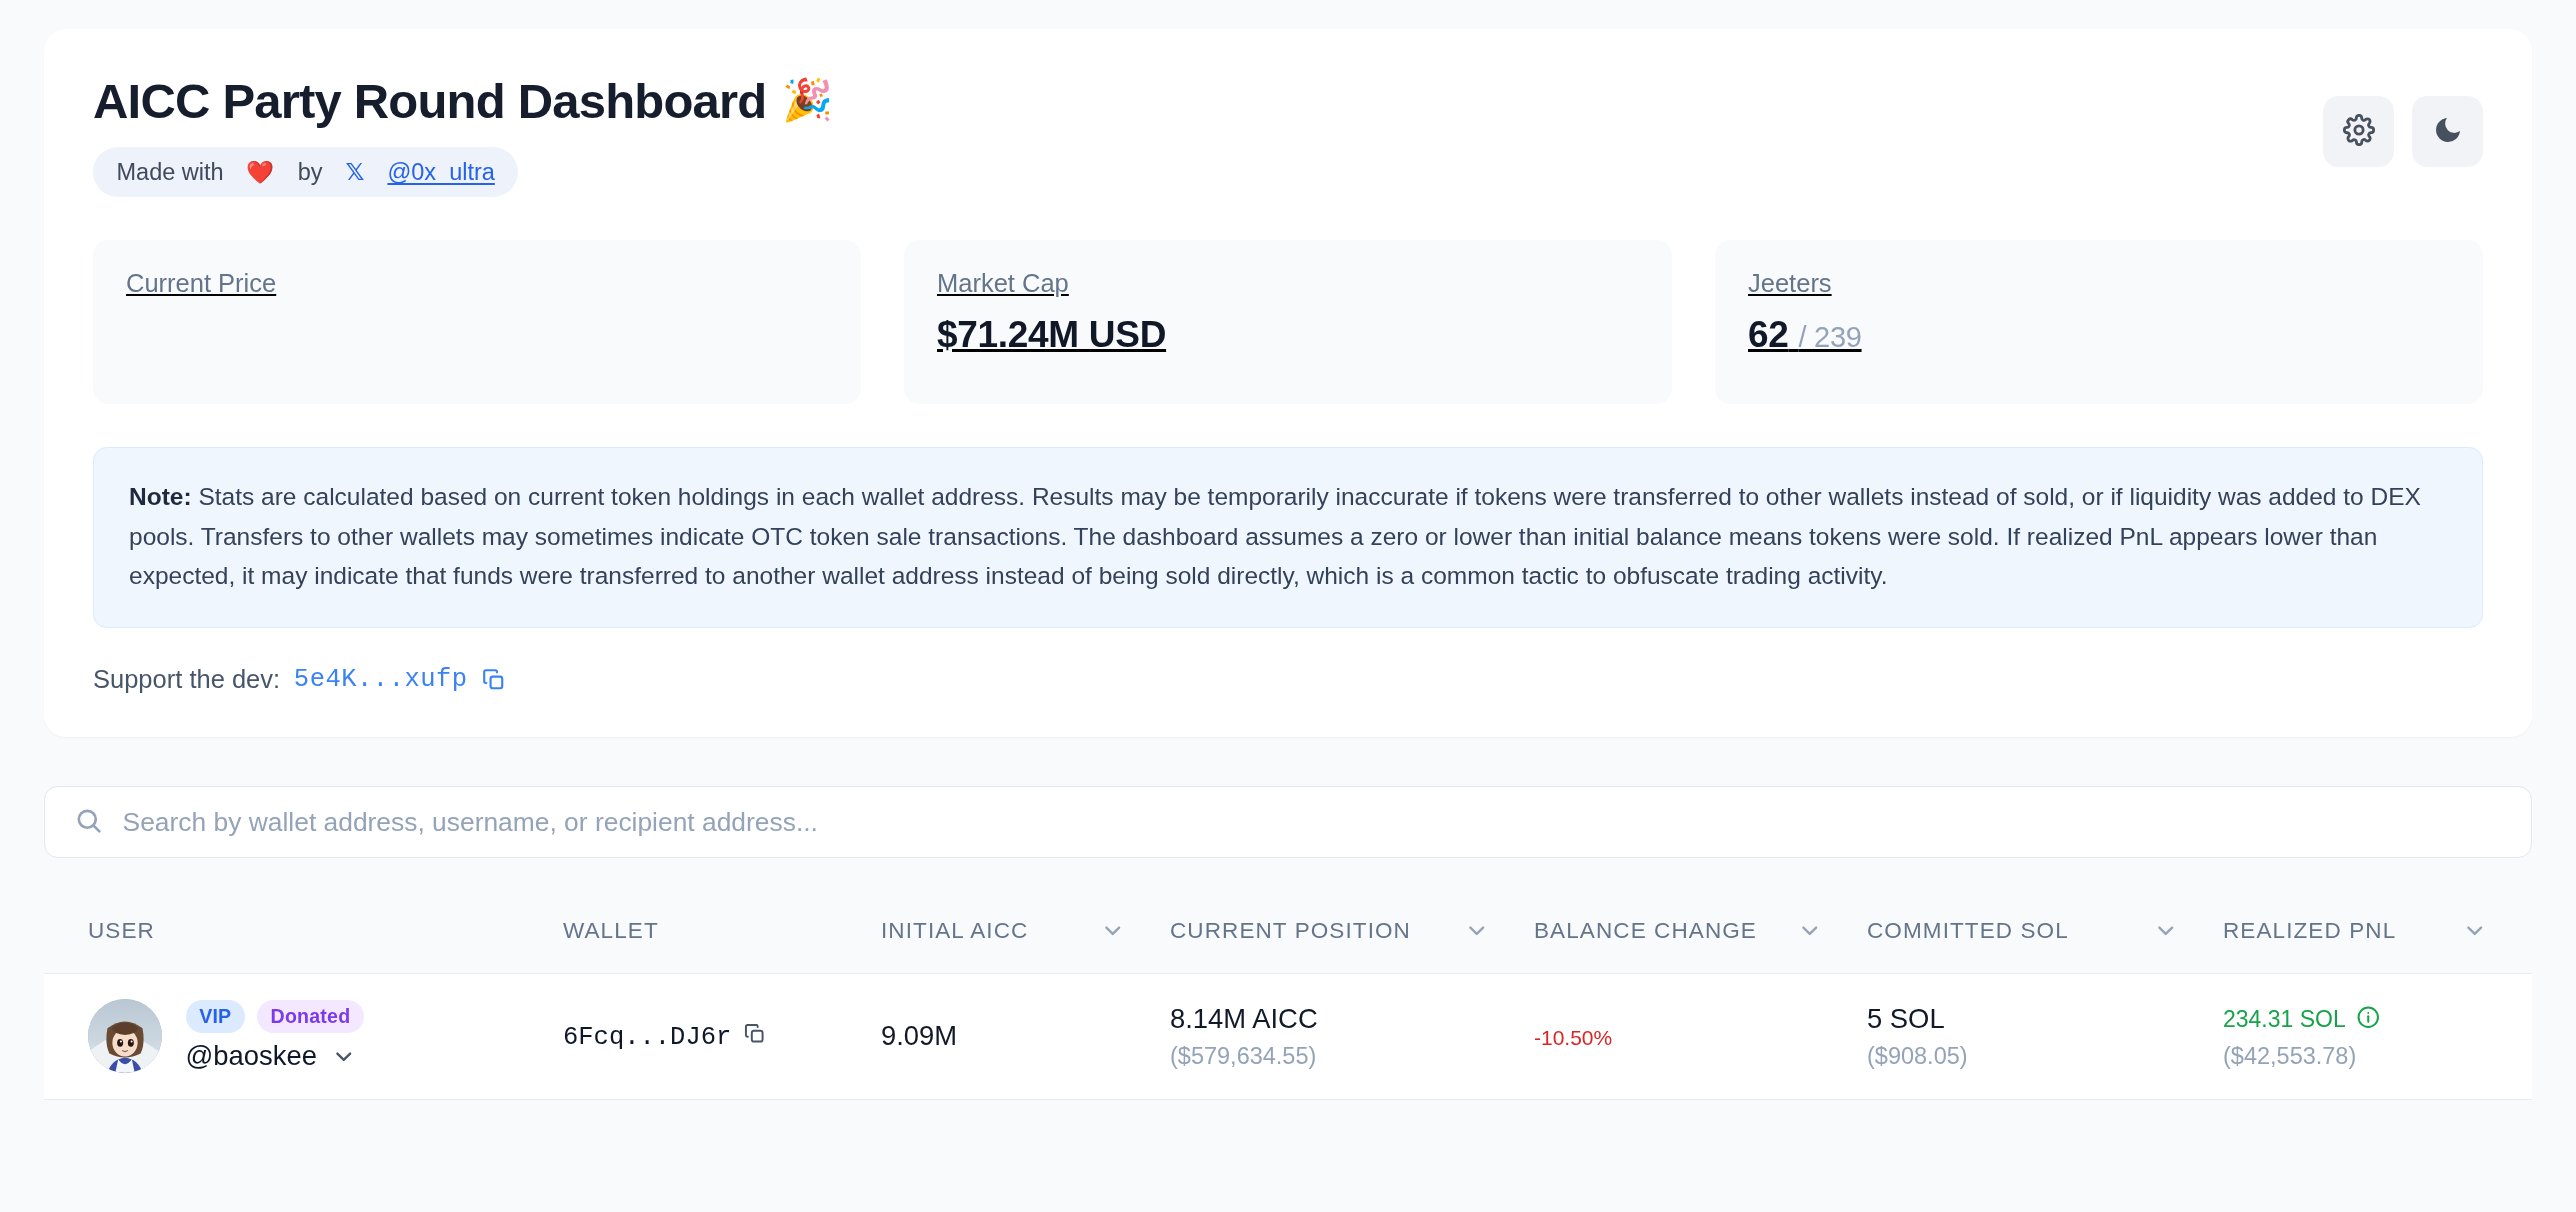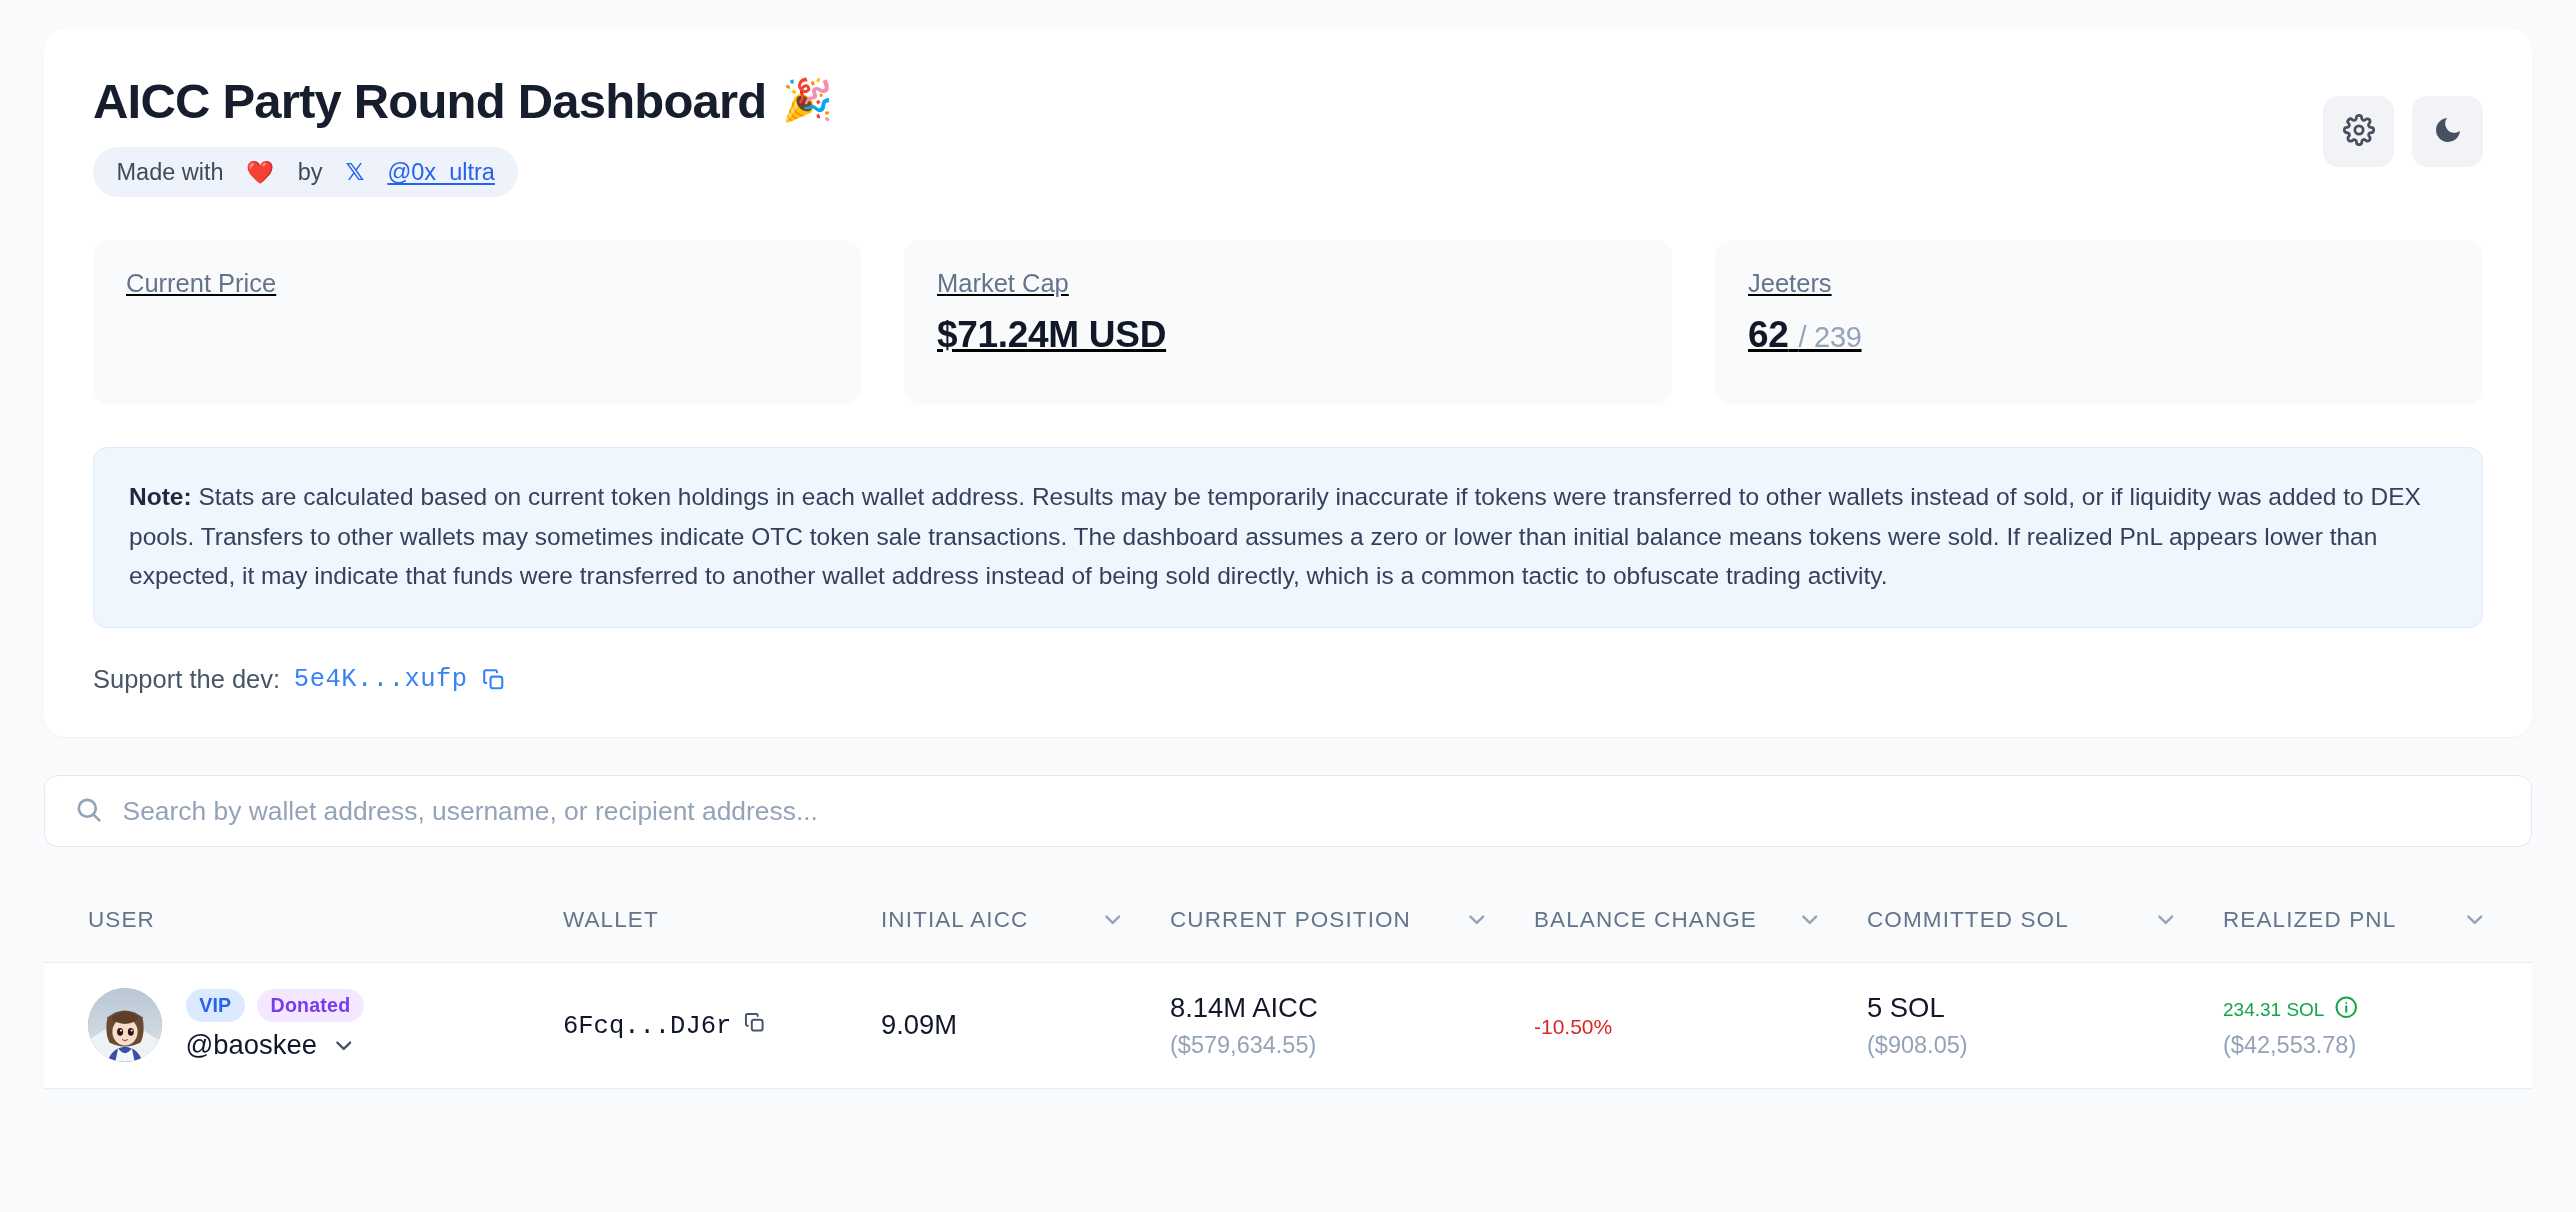--- a/index.html
+++ b/index.html
@@ -143,21 +143,21 @@
     color: #3b82f6;
     font-family: "Liberation Mono", monospace;
     font-size: 25.5px;
     letter-spacing: 0.5px;
   }
   .copy-ico { display: inline-flex; align-items: center; }
   .copy-ico svg { width: 25.5px; height: 25.5px; }
 
   
   .search-wrap {
-    margin-top: 38px;
+    margin-top: 49px;
     background: #ffffff;
     border: 1px solid #e2e8f0;
     border-radius: 13.7px;
     height: 72px;
     display: flex;
     align-items: center;
     gap: 19.6px;
     padding: 0 29px;
   }
   .search-wrap svg { width: 29px; height: 29px; flex: none; }
@@ -229,21 +229,21 @@
   .user-name-row .chev svg { width: 25.5px; height: 25.5px; }
 
   .mono-addr {
     font-family: "Liberation Mono", monospace;
     font-size: 25.5px;
     color: #0f172a;
     display: inline-flex; align-items: center; gap: 11.8px;
   }
   .sub { font-size: 23.5px; color: #94a3b8; margin-top: 7.8px; }
   .neg { color: #dc2626; font-size: 21px; }
-  .pos { color: #16a34a; font-size: 19px; display: inline-flex; align-items: center; gap: 9.8px; }
+  .pos { color: #16a34a; font-size: 23px; display: inline-flex; align-items: center; gap: 9.8px; }
   .pos svg { width: 24.5px; height: 24.5px; }
 
   
   col.c-user { width: 519px; }
   col.c-wallet { width: 318px; }
   col.c-initial { width: 289px; }
   col.c-current { width: 364px; }
   col.c-balance { width: 333px; }
   col.c-committed { width: 356px; }
   col.c-realized { width: auto; }

